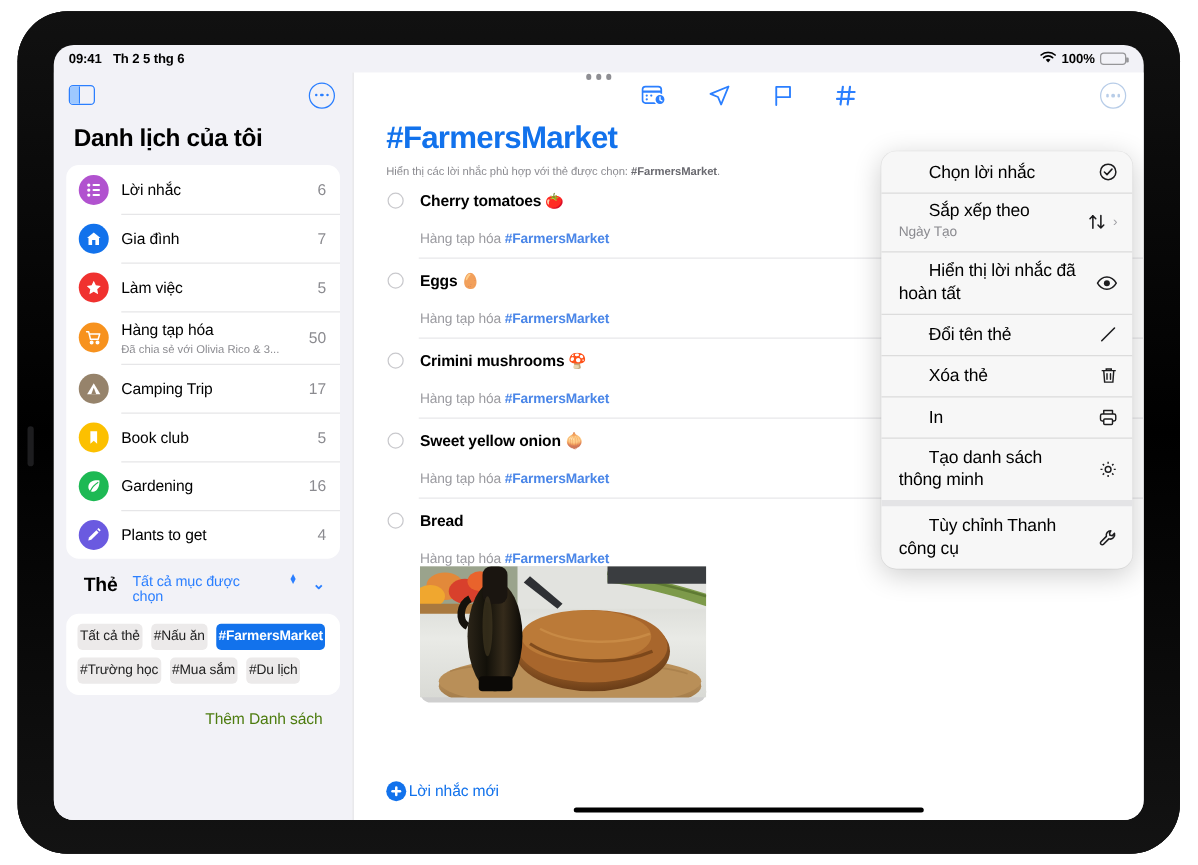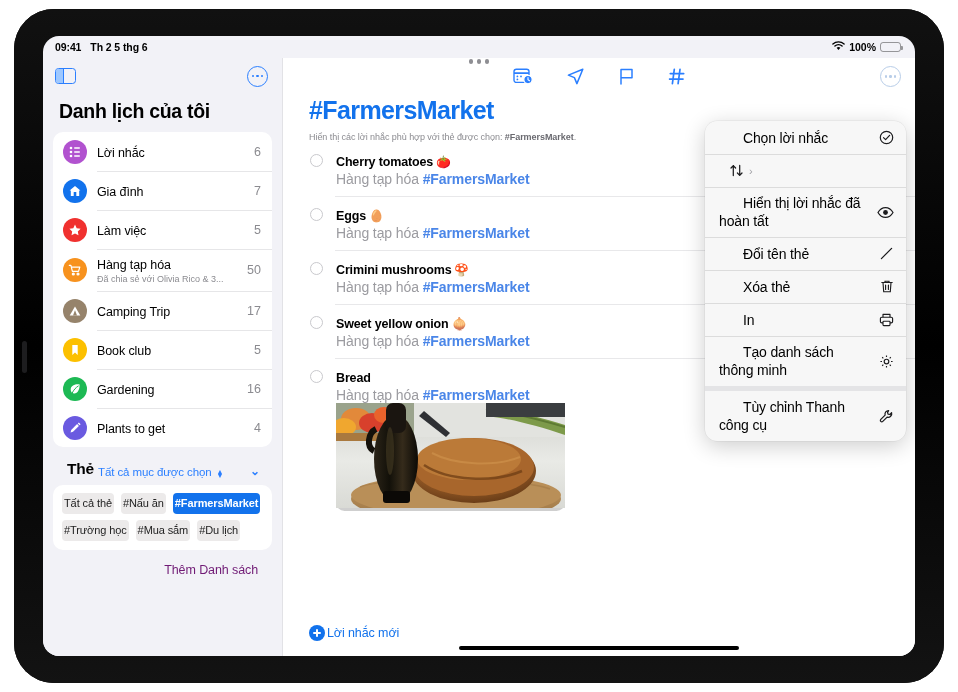--- a/index.html
+++ b/index.html
@@ -142,21 +142,21 @@
   .row-texts { flex: 1; min-width: 0; }
   .row-title { font-size: 12.5px; color: #000; letter-spacing: -0.1px; line-height: 15px; }
   .row-sub {
     font-size: 9px; color: #8b8b90; line-height: 12px;
     white-space: nowrap; overflow: hidden; text-overflow: ellipsis; max-width: 140px;
   }
   .row-count { font-size: 12.5px; color: #8b8b90; margin-left: 8px; }
 
   
   #tags-header {
-    display: flex; align-items: flex-end; gap: 4px;
+    display: flex; align-items: flex-start; gap: 12px;
     padding: 13px 12px 7px 14px;
   }
   #tags-header .tag-title { font-size: 15.5px; font-weight: bold; color: #000; letter-spacing: -0.2px;}
   #tags-header .tag-filter { font-size: 11.5px; color: #2b7fff; letter-spacing: -0.1px; }
   .updown {
     display: inline-flex; flex-direction: column; line-height: 4px;
     font-size: 7px; color: #2b7fff; margin-left: 1px; vertical-align: middle;
   }
   #tags-header .chevron {
     margin-left: auto; color: #2b7fff; font-size: 12px; font-weight: bold;
@@ -172,21 +172,21 @@
     padding: 4px 2px 5px; letter-spacing: -0.1px;
     cursor: pointer; white-space: nowrap; text-align: center;
   }
   .tag-chip.selected { background: #1272ec; color: #fff; font-weight: bold; }
 
   #add-list-row {
     padding: 10px 14px 13px 0;
     text-align: right;
   }
   #add-list-row span {
-    font-size: 12.5px; color: #701a75; cursor: pointer; letter-spacing: -0.1px;
+    font-size: 12.5px; color: #4d7c0f; cursor: pointer; letter-spacing: -0.1px;
   }
 
   
   #main {
     flex: 1; background: #fff;
     position: relative; display: flex; flex-direction: column;
     border-left: 1px solid #e2e2e6;
   }
   #main-toolbar {
     height: 36px; flex: 0 0 36px;
@@ -216,21 +216,21 @@
     background: #e8e8ea;
   }
   .rem-check {
     width: 13px; height: 13px; border-radius: 50%;
     border: 1.3px solid #c9c9cd; flex: 0 0 13px;
     margin: 2px 13px 0 1px; cursor: pointer;
   }
   .rem-body { flex: 1; }
   .rem-title { font-size: 12.5px; color: #000; letter-spacing: -0.15px; line-height: 15px; font-weight: bold; }
   .rem-emoji { font-size: 12px; }
-  .rem-meta { font-size: 14px; color: #9b9ba0; margin-top: 1px; letter-spacing: -0.1px; }
+  .rem-meta { font-size: 11px; color: #9b9ba0; margin-top: 15px; letter-spacing: -0.1px; }
   .rem-meta .tagref { color: #4a86e8; font-weight: bold; }
 
   
   #bread-photo {
     width: 229px; height: 105px;
     border-radius: 9px; margin-top: 7px;
     overflow: hidden; position: relative;
     background: #cfcfcf;
   }
 
@@ -623,20 +623,24 @@
             <span class="mi-texts"><span class="mi-label">Chọn lời nhắc</span></span>
             <span class="mi-icon">
               <svg width="15" height="15" viewBox="0 0 15 15" fill="none" stroke="#1c1c1e" stroke-width="1.2">
                   <circle cx="7.5" cy="7.5" r="6.2"></circle>
                   <path d="M4.5 7.6l2.1 2.1 4-4.4" stroke-linecap="round" stroke-linejoin="round"></path>
                 </svg>
             </span>
           </div>
 
           <div class="menu-item">
+            <span class="mi-texts">
+              <span class="mi-label" style="display:block">Sắp xếp theo</span>
+              <span class="mi-sub">Ngày Tạo</span>
+            </span>
             <span class="mi-icon">
               <svg width="15" height="15" viewBox="0 0 15 15" fill="none" stroke="#1c1c1e" stroke-width="1.25" stroke-linecap="round" stroke-linejoin="round">
                   <path d="M4.3 12.6V2.6M4.3 2.6 2 5M4.3 2.6 6.6 5M10.7 2.4v10M10.7 12.4 8.4 10M10.7 12.4 13 10"></path>
                 </svg>
             </span>
             <span class="mi-chevron">›</span>
           </div>
 
           <div class="menu-item">
             <span class="mi-texts"><span class="mi-label">Hiển thị lời nhắc đã hoàn tất</span></span>

